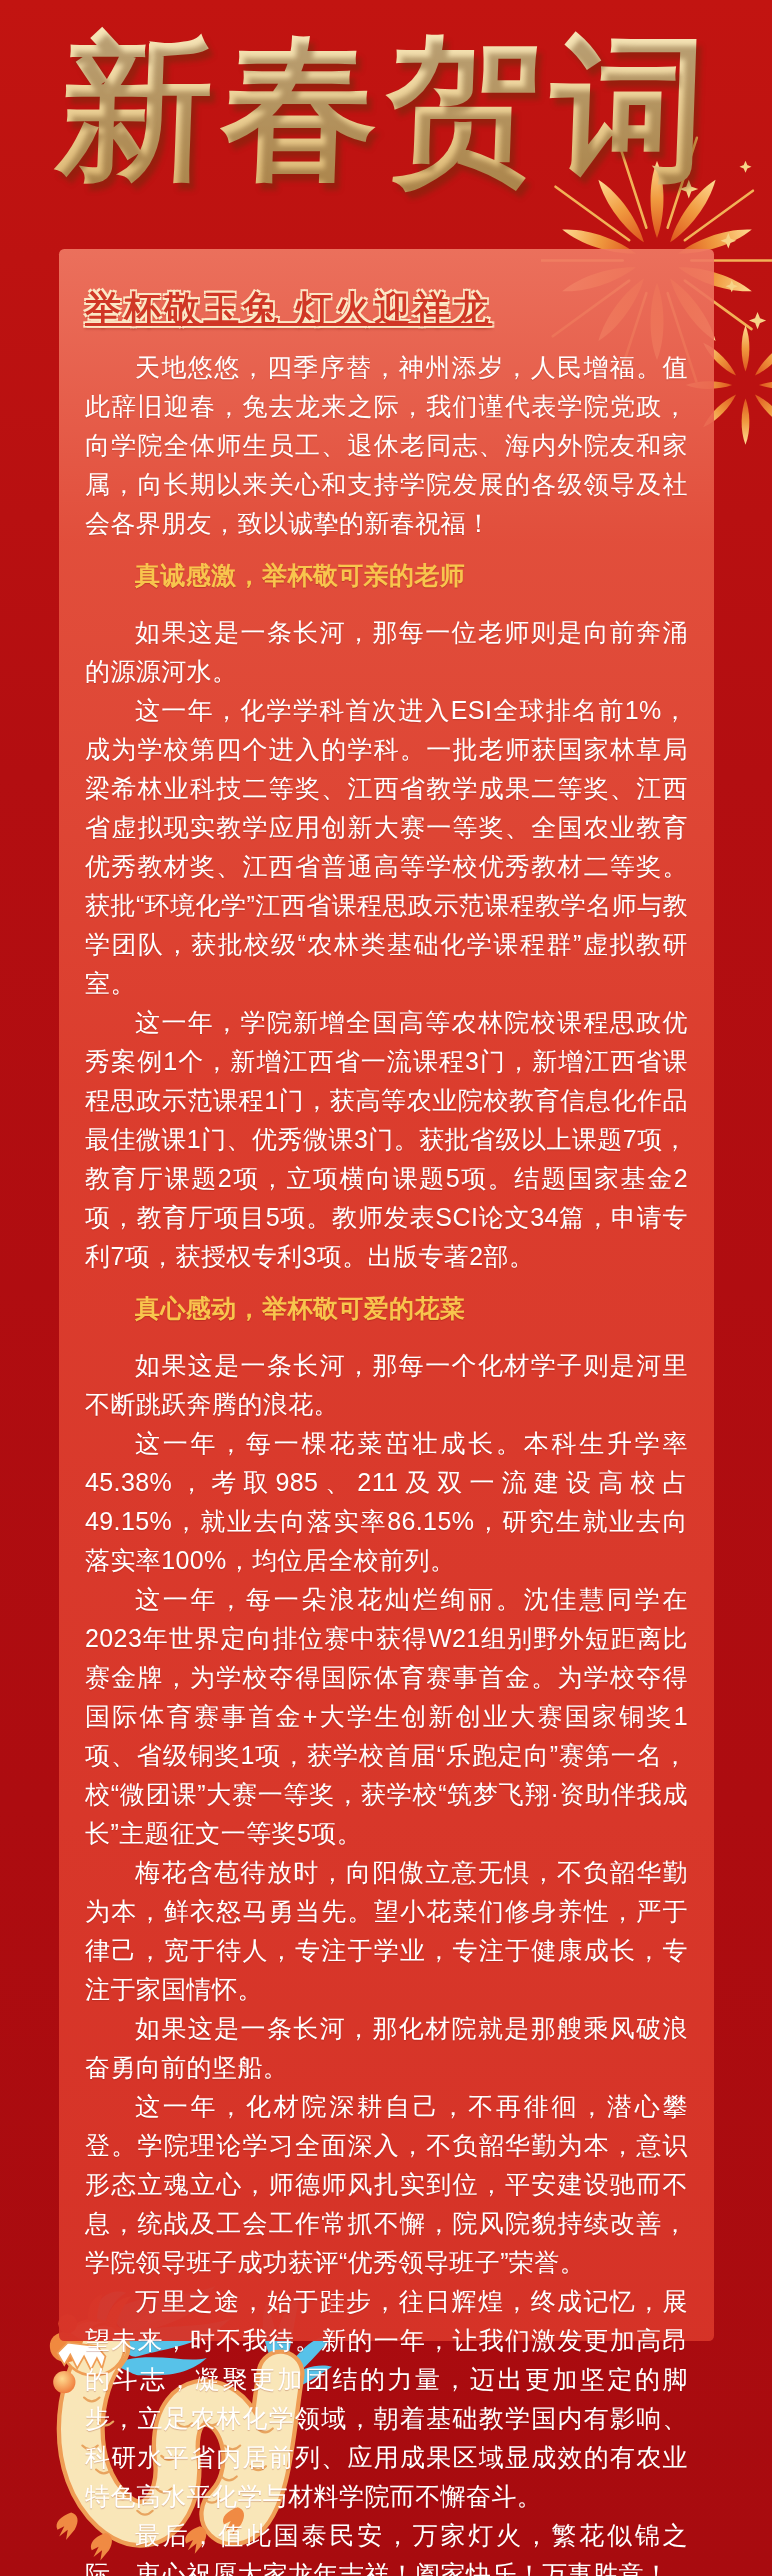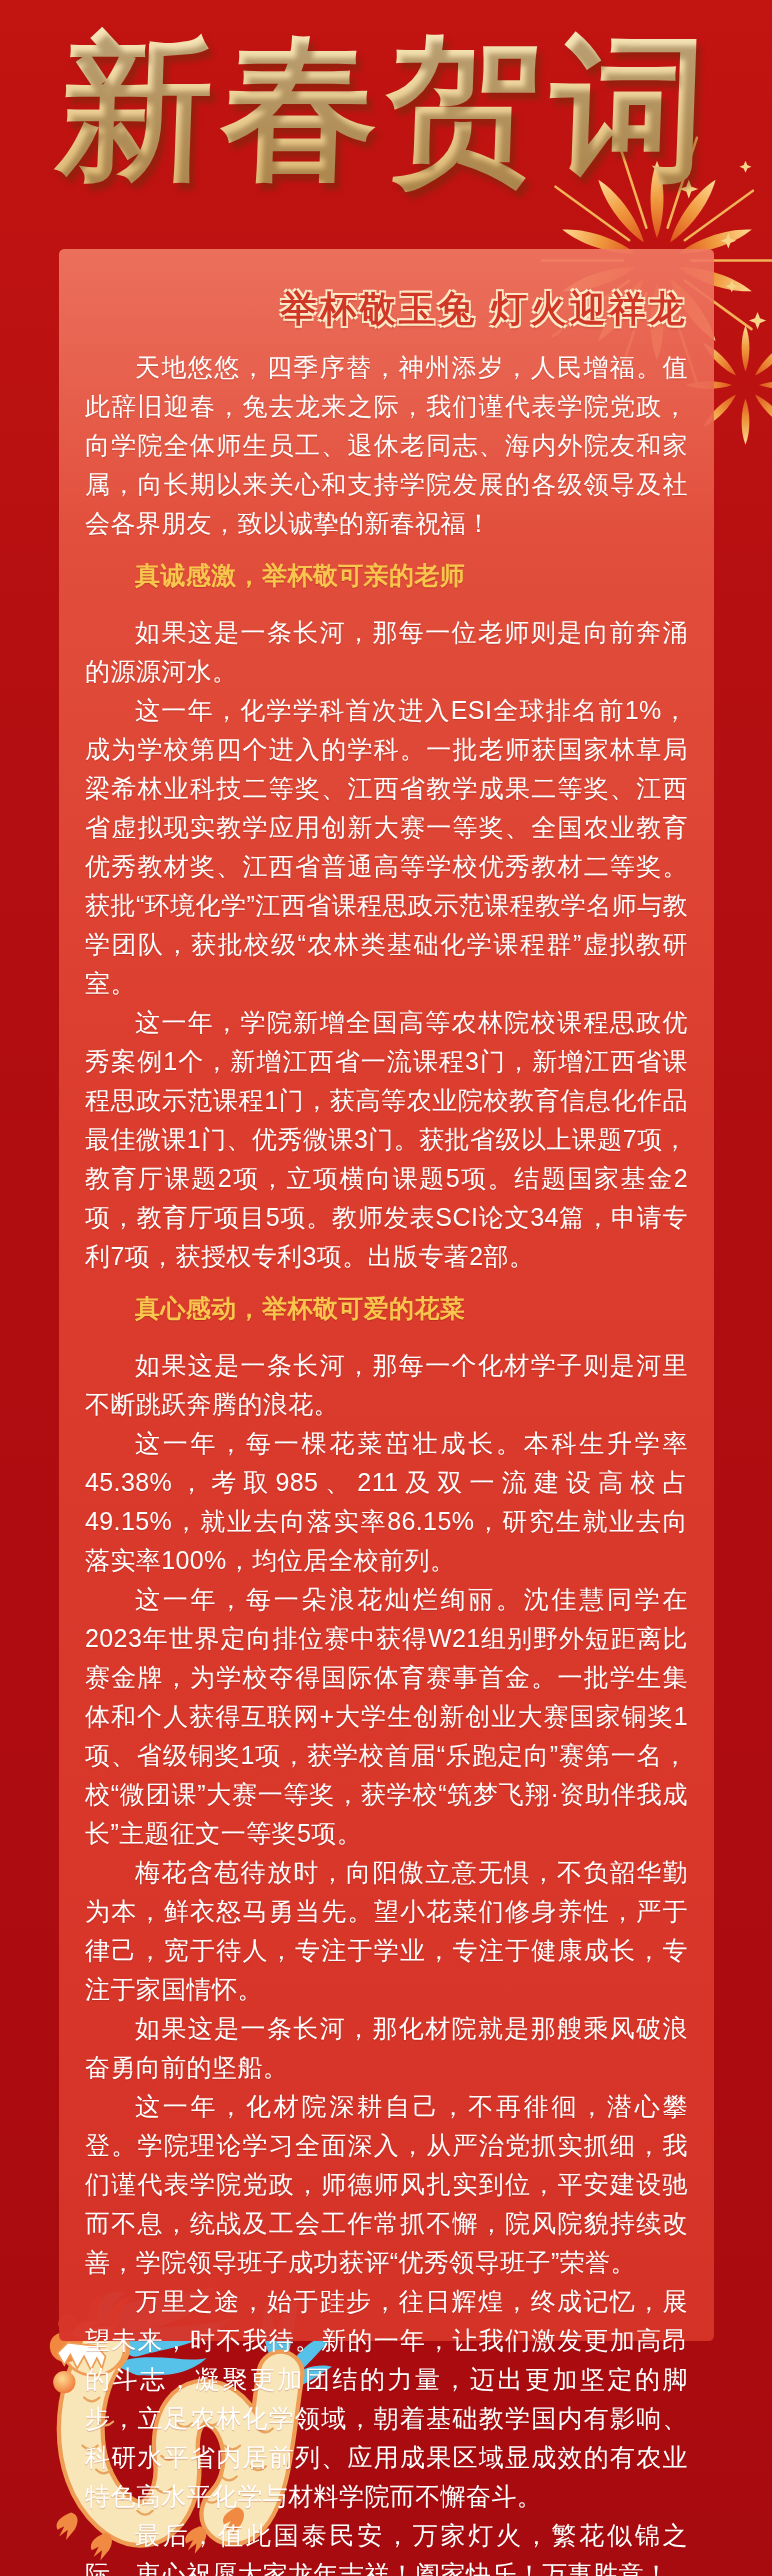--- a/index.html
+++ b/index.html
@@ -23,26 +23,27 @@
     position:absolute;top:249px;left:59px;width:655px;height:2092px;
     border-radius:5.2px;z-index:2;box-sizing:border-box;
     padding:31px 26px 26px 26px;
     background:linear-gradient(180deg,
       rgba(240,122,100,0.90) 0%,
       rgba(228,82,62,0.94) 14%,
       rgba(221,63,47,0.96) 40%,
       rgba(215,52,40,0.97) 100%);
   }
   .card-subtitle{
-    margin:5.2px 0 13.7px 0;text-align:right;
+    margin:5.2px 0 13.7px 0;text-align:left;
     font-size:36px;font-weight:bold;color:#d03726;letter-spacing:3.4px;
     text-shadow:
       -1.7px -1.7px 0 #fbe8c6, 1.7px -1.7px 0 #fbe8c6,
       -1.7px  1.7px 0 #fbe8c6, 1.7px  1.7px 0 #fbe8c6,
       0 3.4px 2.6px rgba(120,20,10,0.25);
+    text-decoration: underline;
   }
   .letter-body p{
     margin:0;color:#ffffff;font-size:25px;line-height:39px;
     text-align:justify;text-indent:2em;letter-spacing:0.4px;
     text-shadow:0 0.9px 0.9px rgba(120,20,10,0.25);
   }
   .letter-body p.heading{
     color:#f8c54d;font-weight:bold;line-height:36px;margin:17px 0;
     text-shadow:0 0.9px 0.9px rgba(120,20,10,0.3);
     font-family:Liberation Mono, monospace;
@@ -118,24 +119,24 @@
   <div class="card-subtitle">举杯敬玉兔 灯火迎祥龙</div>
   <div class="letter-body">
       <p>天地悠悠，四季序替，神州添岁，人民增福。值此辞旧迎春，兔去龙来之际，我们谨代表学院党政，向学院全体师生员工、退休老同志、海内外院友和家属，向长期以来关心和支持学院发展的各级领导及社会各界朋友，致以诚挚的新春祝福！</p>
       <p class="heading">真诚感激，举杯敬可亲的老师</p>
       <p>如果这是一条长河，那每一位老师则是向前奔涌的源源河水。</p>
       <p>这一年，化学学科首次进入ESI全球排名前1%，成为学校第四个进入的学科。一批老师获国家林草局梁希林业科技二等奖、江西省教学成果二等奖、江西省虚拟现实教学应用创新大赛一等奖、全国农业教育优秀教材奖、江西省普通高等学校优秀教材二等奖。获批“环境化学”江西省课程思政示范课程教学名师与教学团队，获批校级“农林类基础化学课程群”虚拟教研室。</p>
       <p>这一年，学院新增全国高等农林院校课程思政优秀案例1个，新增江西省一流课程3门，新增江西省课程思政示范课程1门，获高等农业院校教育信息化作品最佳微课1门、优秀微课3门。获批省级以上课题7项，教育厅课题2项，立项横向课题5项。结题国家基金2项，教育厅项目5项。教师发表SCI论文34篇，申请专利7项，获授权专利3项。出版专著2部。</p>
       <p class="heading">真心感动，举杯敬可爱的花菜</p>
       <p>如果这是一条长河，那每一个化材学子则是河里不断跳跃奔腾的浪花。</p>
       <p>这一年，每一棵花菜茁壮成长。本科生升学率45.38%，考取985、211及双一流建设高校占49.15%，就业去向落实率86.15%，研究生就业去向落实率100%，均位居全校前列。</p>
-      <p>这一年，每一朵浪花灿烂绚丽。沈佳慧同学在2023年世界定向排位赛中获得W21组别野外短距离比赛金牌，为学校夺得国际体育赛事首金。一批学生集体和个人获得互联网+大学生创新创业大赛国家铜奖1项、省级铜奖1项，获学校首届“乐跑定向”赛第一名，校“微团课”大赛一等奖，获学校“筑梦飞翔·资助伴我成长”主题征文一等奖5项。</p>
+      <p>这一年，每一朵浪花灿烂绚丽。沈佳慧同学在2023年世界定向排位赛中获得W21组别野外短距离比赛金牌，为学校夺得国际体育赛事首金。为学校夺得国际体育赛事首金+大学生创新创业大赛国家铜奖1项、省级铜奖1项，获学校首届“乐跑定向”赛第一名，校“微团课”大赛一等奖，获学校“筑梦飞翔·资助伴我成长”主题征文一等奖5项。</p>
       <p>梅花含苞待放时，向阳傲立意无惧，不负韶华勤为本，鲜衣怒马勇当先。望小花菜们修身养性，严于律己，宽于待人，专注于学业，专注于健康成长，专注于家国情怀。</p>
       <p>如果这是一条长河，那化材院就是那艘乘风破浪奋勇向前的坚船。</p>
-      <p>这一年，化材院深耕自己，不再徘徊，潜心攀登。学院理论学习全面深入，从严治党抓实抓细，我们谨代表学院党政，师德师风扎实到位，平安建设驰而不息，统战及工会工作常抓不懈，院风院貌持续改善，学院领导班子成功获评“优秀领导班子”荣誉。</p>
+      <p>这一年，化材院深耕自己，不再徘徊，潜心攀登。学院理论学习全面深入，不负韶华勤为本，意识形态立魂立心，师德师风扎实到位，平安建设驰而不息，统战及工会工作常抓不懈，院风院貌持续改善，学院领导班子成功获评“优秀领导班子”荣誉。</p>
       <p>万里之途，始于跬步，往日辉煌，终成记忆，展望未来，时不我待。新的一年，让我们激发更加高昂的斗志，凝聚更加团结的力量，迈出更加坚定的脚步，立足农林化学领域，朝着基础教学国内有影响、科研水平省内居前列、应用成果区域显成效的有农业特色高水平化学与材料学院而不懈奋斗。</p>
       <p>最后，值此国泰民安，万家灯火，繁花似锦之际，衷心祝愿大家龙年吉祥！阖家快乐！万事胜意！</p>
     </div>
   <div class="signature">
     <div>党委书记　刘庆言</div>
 
   </div>
 </div>
 
 <svg class="dragon" viewBox="0 0 384 338" aria-hidden="true">

